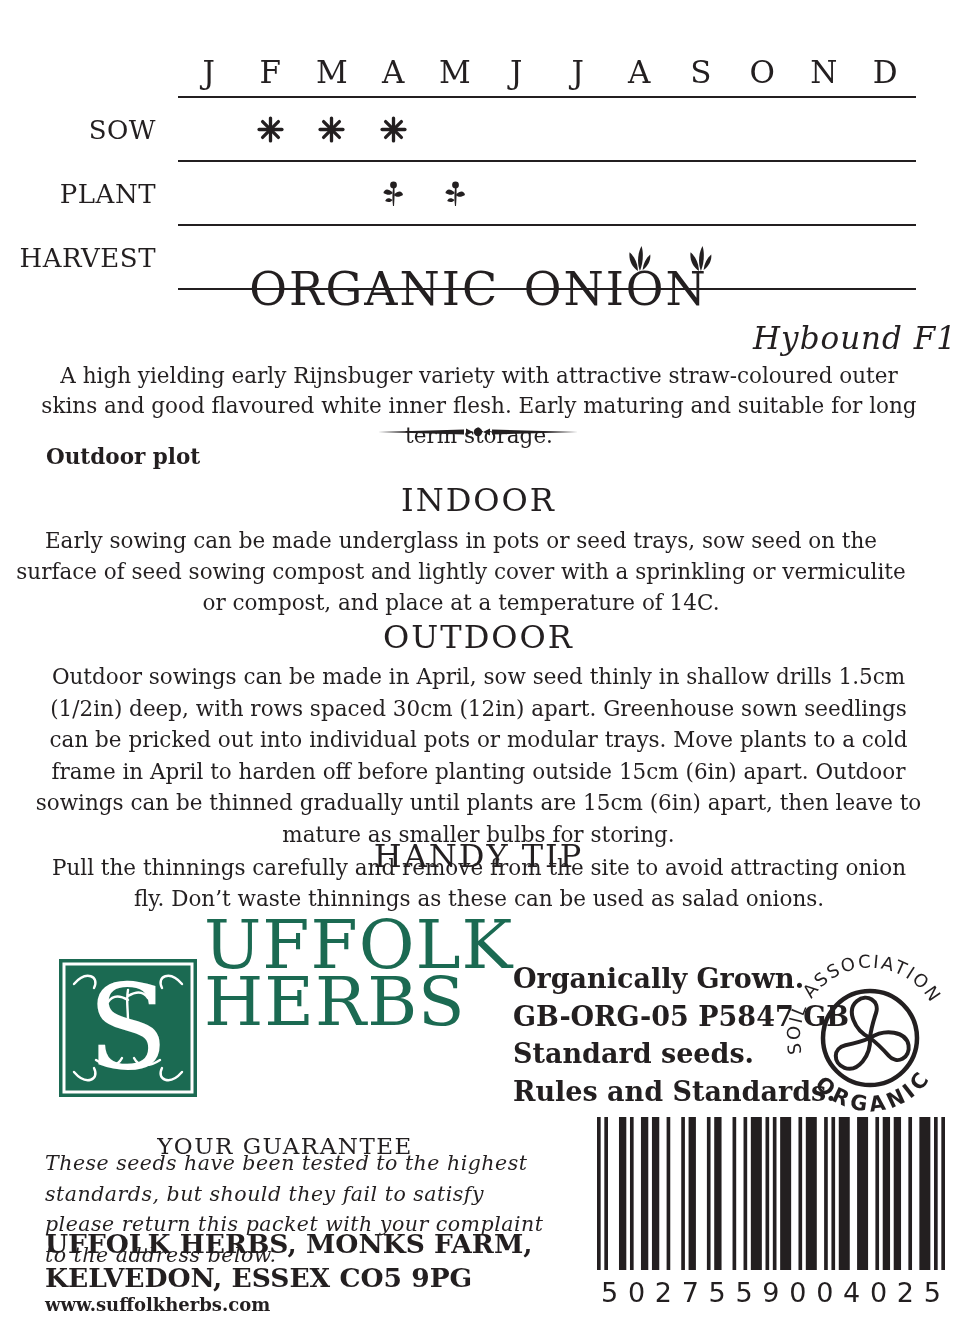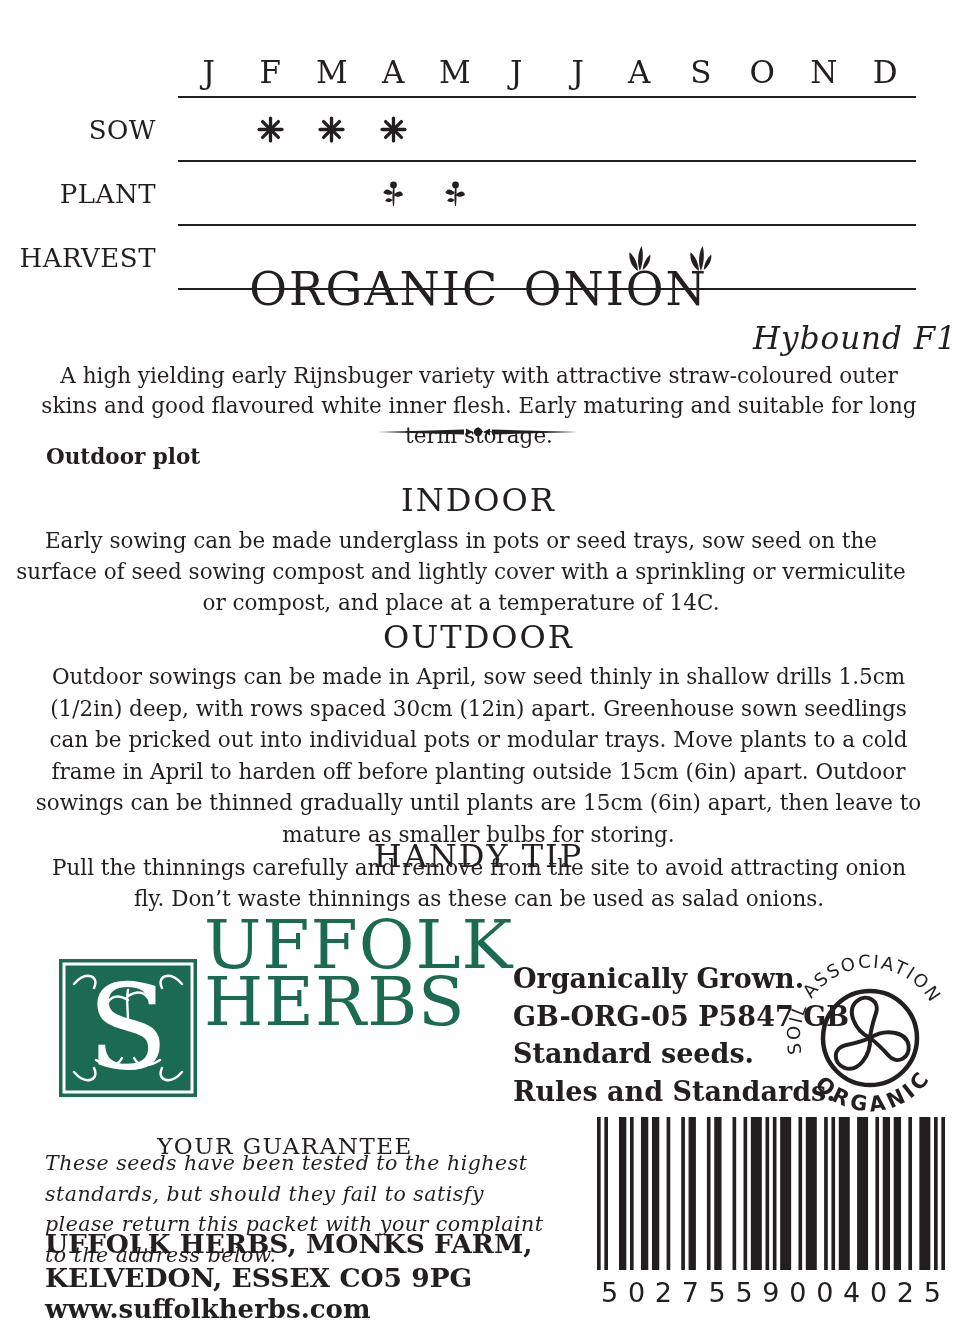--- a/index.html
+++ b/index.html
@@ -34,21 +34,21 @@
   #handy-h{top:813px;margin-top:24px;}
   #handy-p{top:852px; left:34px; width:890px;}
   
   .logo-box{position:absolute; left:56px; top:956px;}
   .wordmark{position:absolute; left:204px; top:916px; color:var(--green); font-size:68px; line-height:57px; letter-spacing:1px;}
   .cert{position:absolute; left:497px; top:960px; font-size:27px; font-weight:bold; line-height:37.5px;margin-left:16px;}
   .badge{position:absolute; left:783px; top:950px;}
   .guar-h{position:absolute; left:60px; top:1133px; width:450px; text-align:center; font-size:23px; letter-spacing:1.5px;}
   .guar-p{position:absolute; left:45px; top:1148px; width:508px; font-size:20.5px; font-style:italic; line-height:30.5px; letter-spacing:0.5px;}
   .address{position:absolute; left:45px; top:1227px; font-size:26.5px; font-weight:bold; line-height:33.5px;}
-  .website{position:absolute; left:45px; top:1294px; font-size:26px; font-weight:bold;}
+  .website{position:absolute; left:45px; top:1294px; font-size:18px; font-weight:bold;}
   .barcode{position:absolute; left:597px; top:1117px; width:348px;}
   .barcode-digits{display:flex; justify-content:space-between; width:340px; margin:3px 0 0 4px;
     font-family:"DejaVu Sans", sans-serif; font-size:27px;}
 </style>
 </head>
 <body>
 
 <div class="page">
 
   <div class="calendar">

